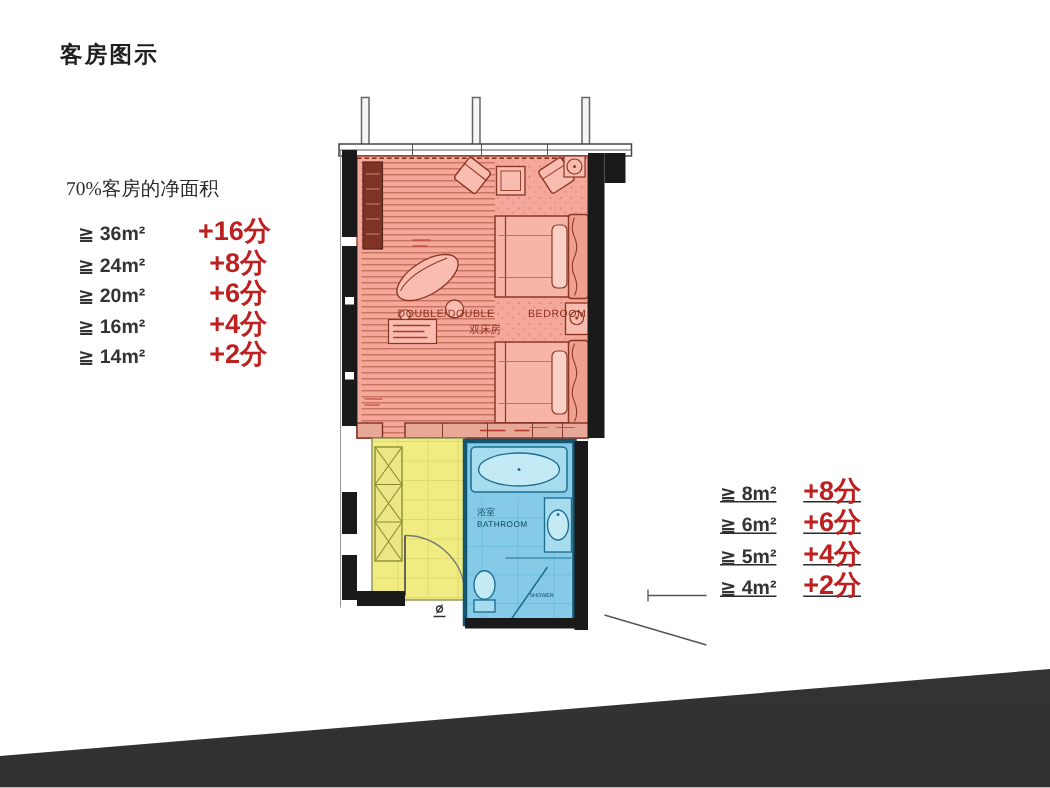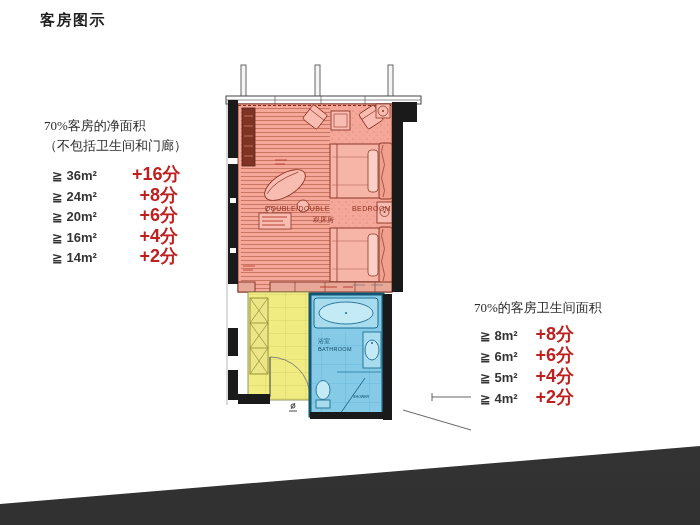--- a/index.html
+++ b/index.html
@@ -1,21 +1,21 @@
 <!DOCTYPE html>
 <html><head>
 <meta charset="utf-8">
 <style>
   html,body{margin:0;padding:0;background:#888;}
   .slide{
     position:relative;width:700px;height:525px;background:#ffffff;
     overflow:hidden;font-family:"Liberation Sans","DejaVu Sans",sans-serif;
   }
   .slide-title{
-    position:absolute;left:40px;top:11px;
+    position:absolute;left:40px;top:27px;
     font-size:15px;font-weight:bold;color:#1f1f1f;letter-spacing:1.5px;
     font-family:"Liberation Sans","DejaVu Sans",sans-serif;
   }
   .panel{position:absolute;color:#2b2b2b;}
   .panel .heading{
     font-family:Liberation Serif, serif;
     font-size:13px;line-height:20px;color:#2b2b2b;white-space:nowrap;
   }
   .rows{margin-top:6px;}
   .score-row{display:flex;align-items:baseline;white-space:nowrap;}
@@ -26,21 +26,21 @@
   .score{
     font-weight:700;font-size:18px;color:#BE2020;text-align:right;
     font-family:"Liberation Sans","DejaVu Sans",sans-serif;
   }
   .left-panel{left:44px;top:116px;}
   .left-panel .rows{padding-left:8px;}
   .left-panel .score-row{height:20.5px;gap:16px;}
   .left-panel .cond{width:64px;}
   .left-panel .score{width:46px;}
   .right-panel{left:474px;top:298px;}
-  .right-panel .rows{margin-top:4px;padding-left:6px;}
+  .right-panel .rows{margin-top:17px;padding-left:6px;text-decoration:underline;}
   .right-panel .score-row{height:21px;}
   .right-panel .cond{width:52px;}
   .right-panel .score{width:42px;}
   .floorplan-svg{position:absolute;left:225px;top:60px;}
   svg text{font-family:"Liberation Sans","DejaVu Sans",sans-serif;}
   .footer-band{
     position:absolute;left:0;top:0;width:700px;height:525px;
     background:linear-gradient(180deg,#424242 0%,#3a3a3a 55%,#303030 100%);
     clip-path:polygon(0px 504px,700px 446px,700px 525px,0px 525px);
     pointer-events:none;
@@ -48,21 +48,20 @@
 </style>
 </head>
 <body>
 
 <div class="slide">
 
   <div class="slide-title">客房图示</div>
 
   <div class="panel left-panel">
     <div class="heading">70%客房的净面积</div>
-    <div class="heading">（不包括卫生间和门廊）</div>
     <div class="rows">
       <div class="score-row">
         <span class="cond">≧ 36m²</span>
         <span class="score">+16分</span>
       </div>
       <div class="score-row">
         <span class="cond">≧ 24m²</span>
         <span class="score">+8分</span>
       </div>
       <div class="score-row">
@@ -74,21 +73,20 @@
         <span class="score">+4分</span>
       </div>
       <div class="score-row">
         <span class="cond">≧ 14m²</span>
         <span class="score">+2分</span>
       </div>
     </div>
   </div>
 
   <div class="panel right-panel">
-    <div class="heading">70%的客房卫生间面积</div>
     <div class="rows">
       <div class="score-row">
         <span class="cond">≧ 8m²</span>
         <span class="score">+8分</span>
       </div>
       <div class="score-row">
         <span class="cond">≧ 6m²</span>
         <span class="score">+6分</span>
       </div>
       <div class="score-row">

